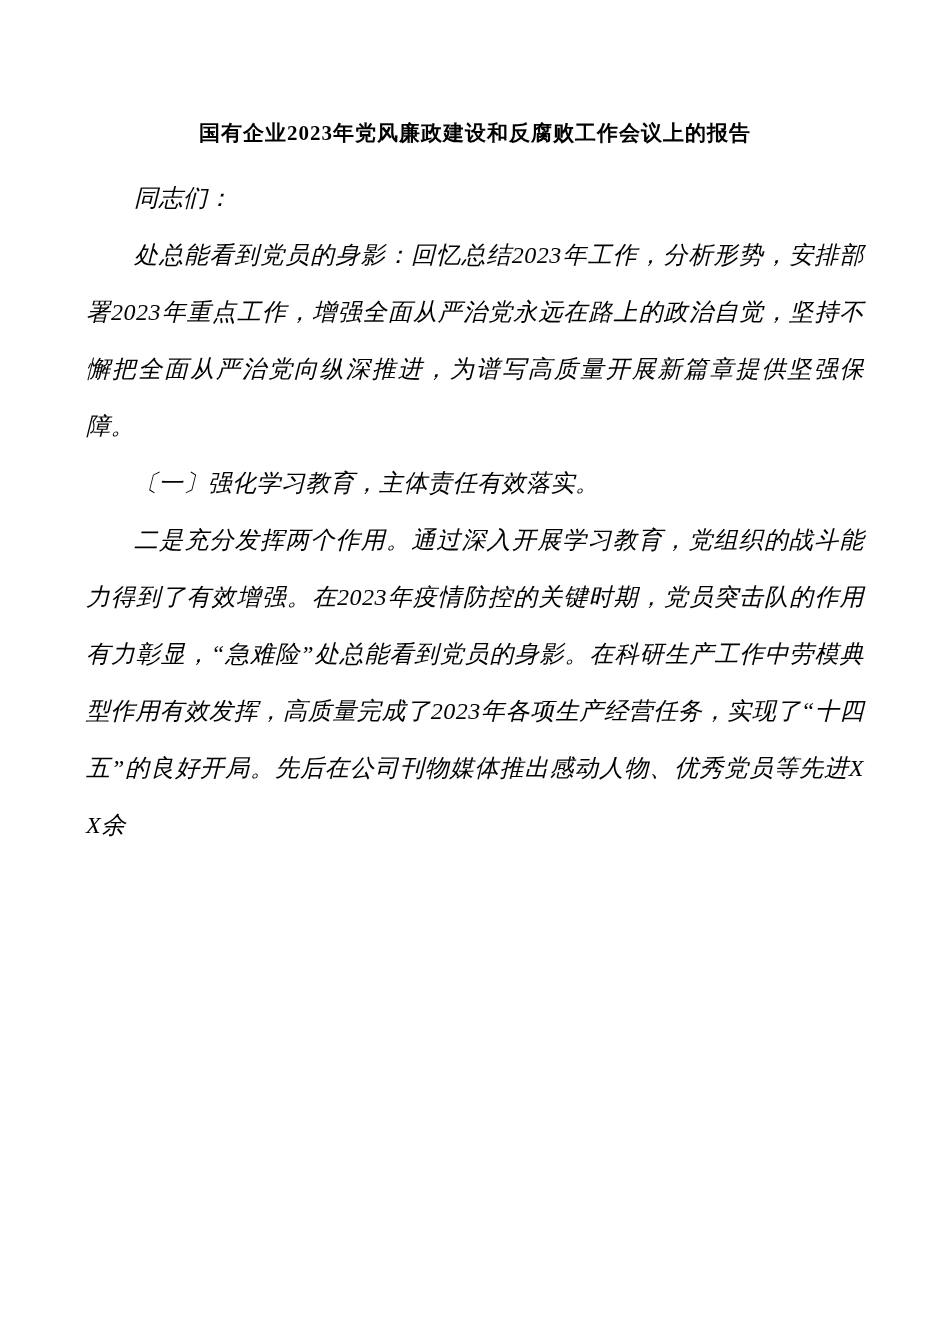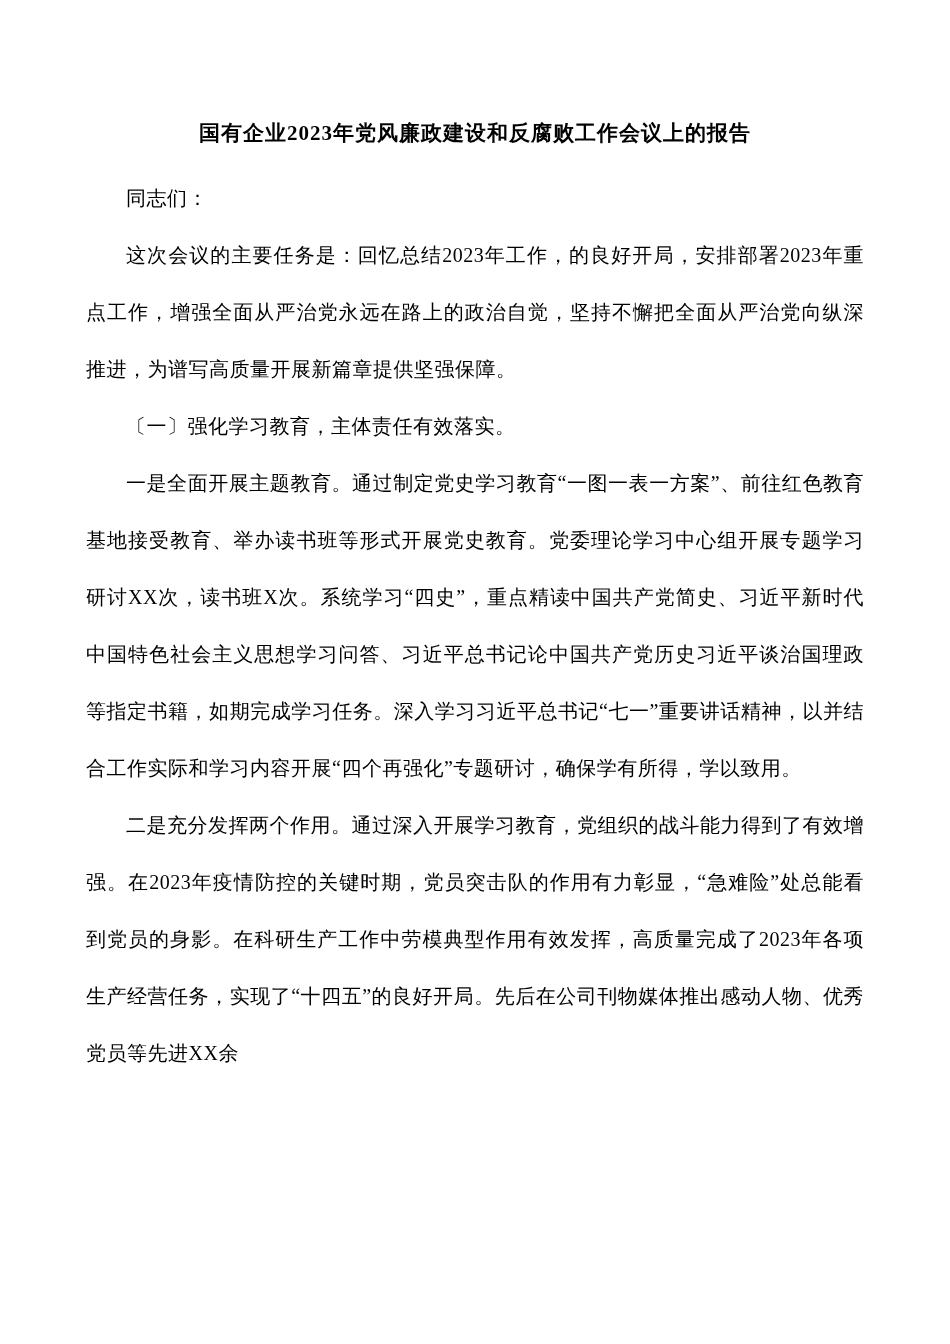--- a/index.html
+++ b/index.html
@@ -22,40 +22,40 @@
   .doc-title {
     margin: 0 0 16px 0;
     font-size: 21px;
     font-weight: bold;
     text-align: center;
     line-height: 42px;
     letter-spacing: 1px;
   }
   .doc-body .para {
     margin: 0;
-    font-size: 20px;
+    font-size: 24px;
     line-height: 57px;
     text-indent: 2em;
     text-align: justify;
     letter-spacing: 0.5px;
     word-break: break-all;
+    font-style: italic;
   }
 </style>
 </head>
 <body>
 
 <div class="page">
   <h1 class="doc-title">国有企业2023年党风廉政建设和反腐败工作会议上的报告</h1>
   <div class="doc-body">
 
       <p class="para">同志们：</p>
 
-      <p class="para">这次会议的主要任务是：回忆总结2023年工作，的良好开局，安排部署2023年重点工作，增强全面从严治党永远在路上的政治自觉，坚持不懈把全面从严治党向纵深推进，为谱写高质量开展新篇章提供坚强保障。</p>
+      <p class="para">处总能看到党员的身影：回忆总结2023年工作，分析形势，安排部署2023年重点工作，增强全面从严治党永远在路上的政治自觉，坚持不懈把全面从严治党向纵深推进，为谱写高质量开展新篇章提供坚强保障。</p>
 
 
 
       <p class="para">〔一〕强化学习教育，主体责任有效落实。</p>
 
-      <p class="para">一是全面开展主题教育。通过制定党史学习教育“一图一表一方案”、前往红色教育基地接受教育、举办读书班等形式开展党史教育。党委理论学习中心组开展专题学习研讨XX次，读书班X次。系统学习“四史”，重点精读中国共产党简史、习近平新时代中国特色社会主义思想学习问答、习近平总书记论中国共产党历史习近平谈治国理政等指定书籍，如期完成学习任务。深入学习习近平总书记“七一”重要讲话精神，以并结合工作实际和学习内容开展“四个再强化”专题研讨，确保学有所得，学以致用。</p>
 
       <p class="para">二是充分发挥两个作用。通过深入开展学习教育，党组织的战斗能力得到了有效增强。在2023年疫情防控的关键时期，党员突击队的作用有力彰显，“急难险”处总能看到党员的身影。在科研生产工作中劳模典型作用有效发挥，高质量完成了2023年各项生产经营任务，实现了“十四五”的良好开局。先后在公司刊物媒体推出感动人物、优秀党员等先进XX余</p>
     </div>
 </div>
 
 </body></html>

